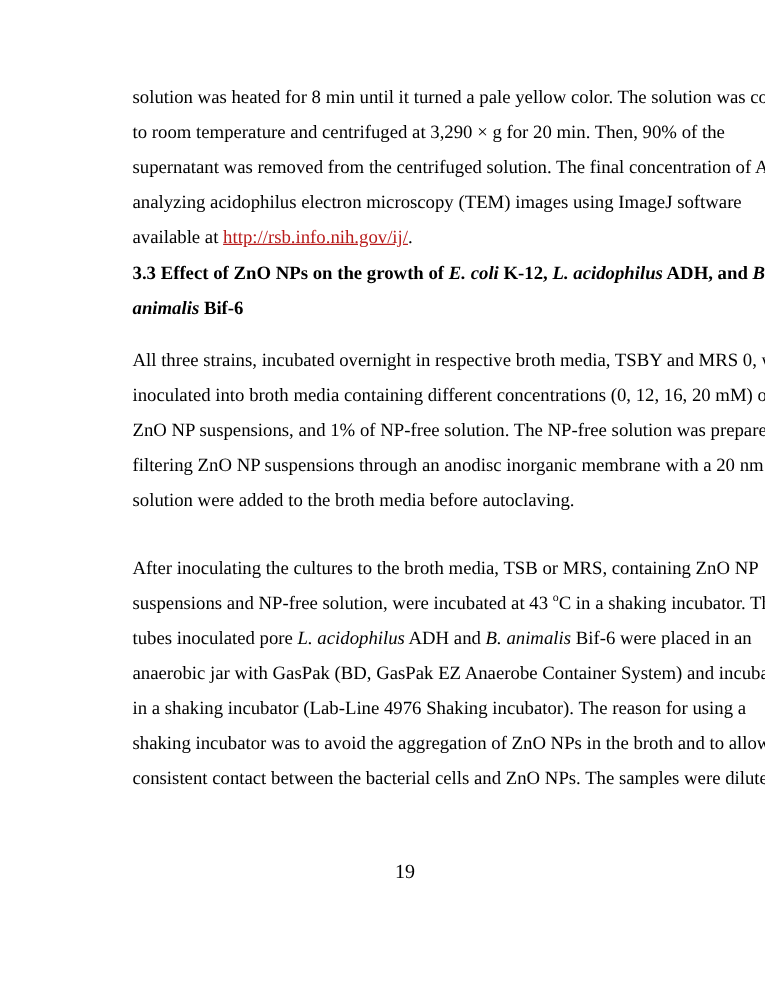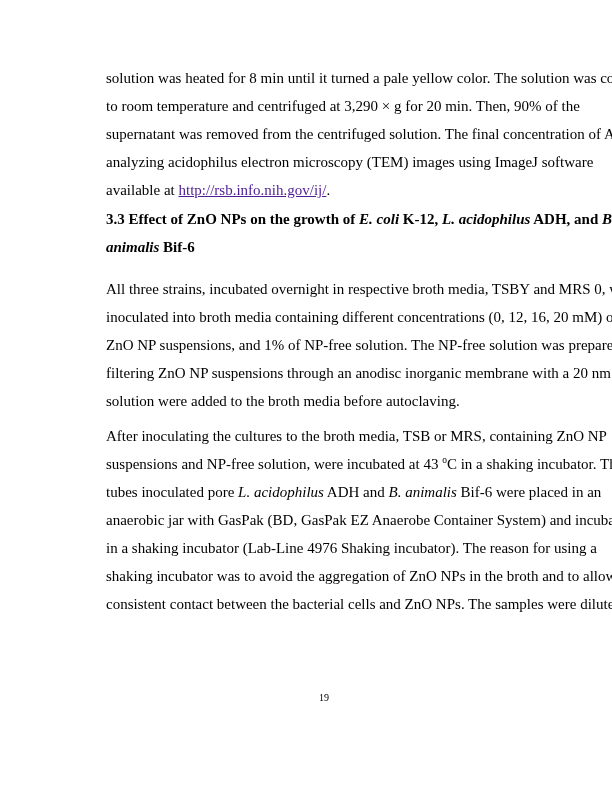--- a/index.html
+++ b/index.html
@@ -20,46 +20,46 @@
     position: absolute;
     left: 106px;
     top: 64px;
     width: 436px;
     font-size: 15px;
     line-height: 28px;
   }
   .block { margin: 0; }
   .block-section-heading { margin-top: 1px; font-weight: bold; }
   .block-paragraph-2 { margin-top: 14px; }
-  .block-paragraph-3 { margin-top: 7px; }
+  .block-paragraph-3 { margin-top: 26px; }
   .line {
     white-space: pre;
     height: 28px;
   }
   .seg-i  { font-style: italic; }
   .seg-b  { font-weight: bold; }
   .seg-bi { font-weight: bold; font-style: italic; }
   .seg-sup {
     font-size: 9.5px;
     vertical-align: super;
     line-height: 0;
   }
   a.hyperlink {
-    color: #4c1d95;
+    color: #b91c1c;
     text-decoration: underline;
     cursor: pointer;
     text-align: center;
   }
   .page-number {
     position: absolute;
     left: 106px;
     top: 684px;
     width: 436px;
     text-align: center;
-    font-size: 10px;
+    font-size: 16px;
     line-height: 28px;
   }
 </style>
 </head>
 <body>
 
 <div class="page">
   <div class="content" id="document-content">
       <div class="block block-paragraph-1">
         <div class="line"><span>solution was heated for 8 min until it turned a pale yellow color. The solution was cooled</span></div>

